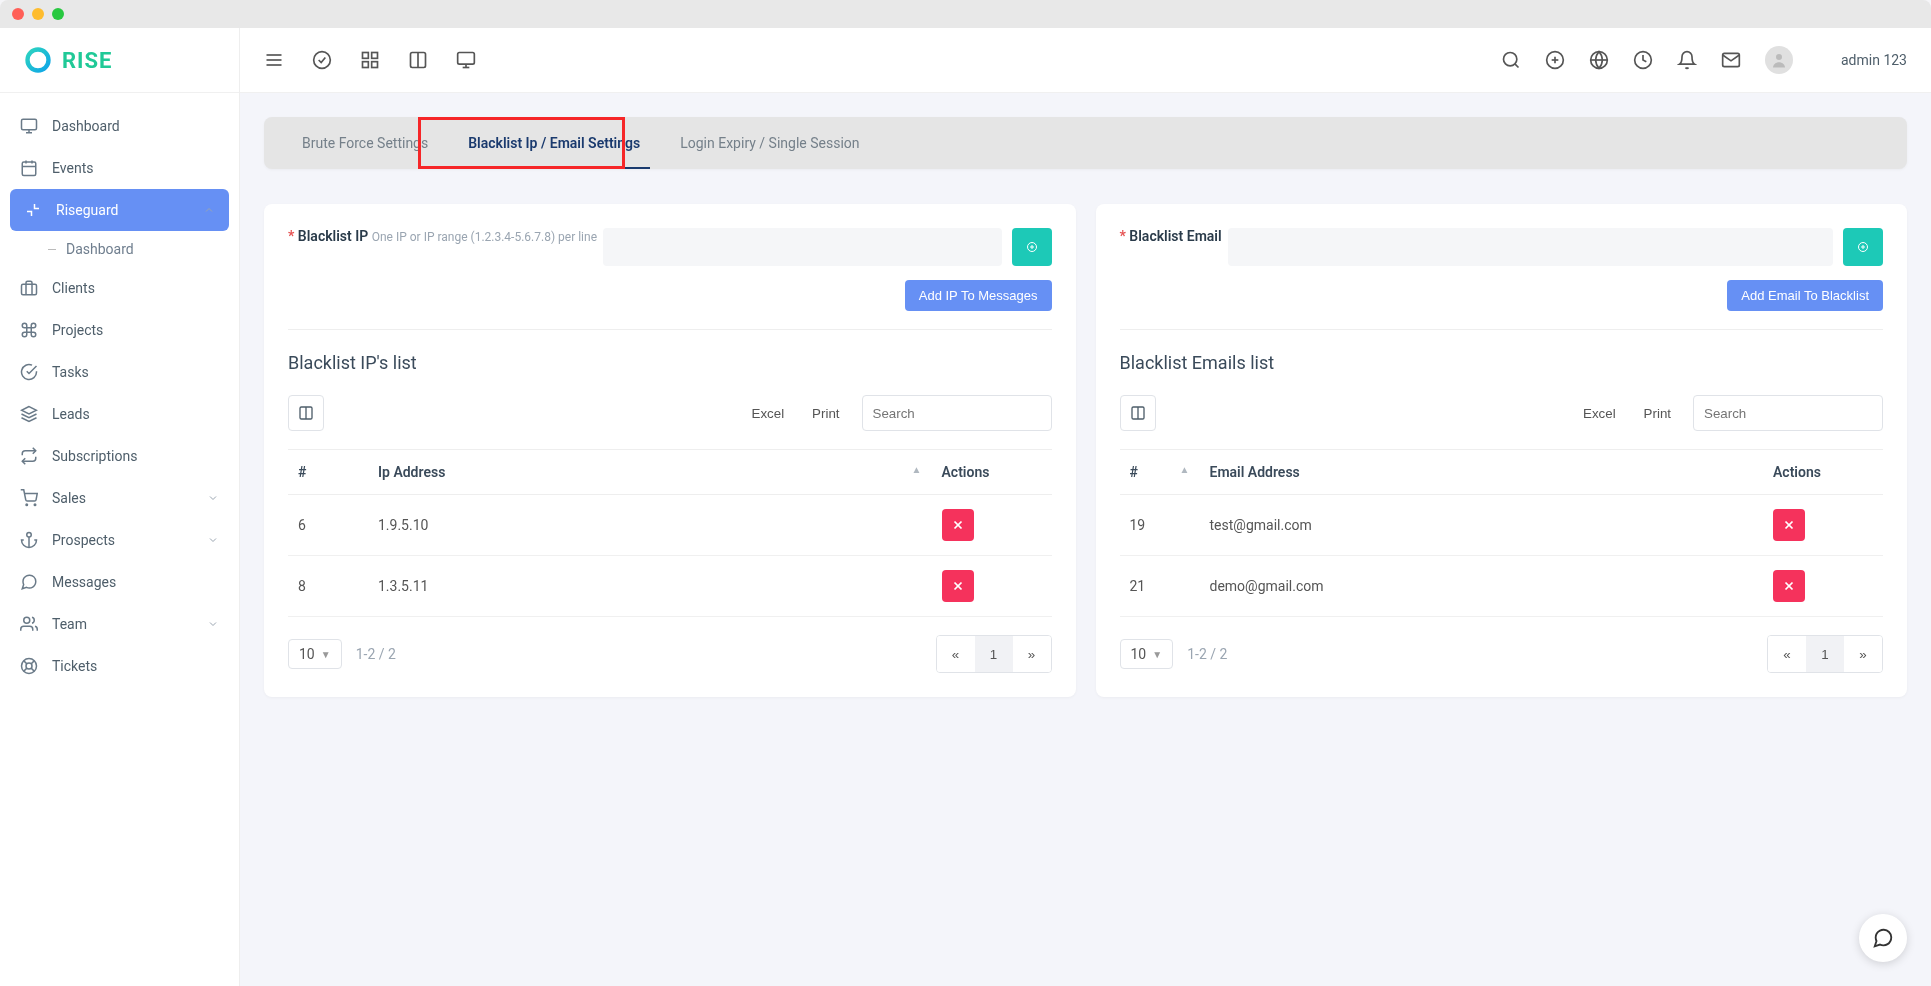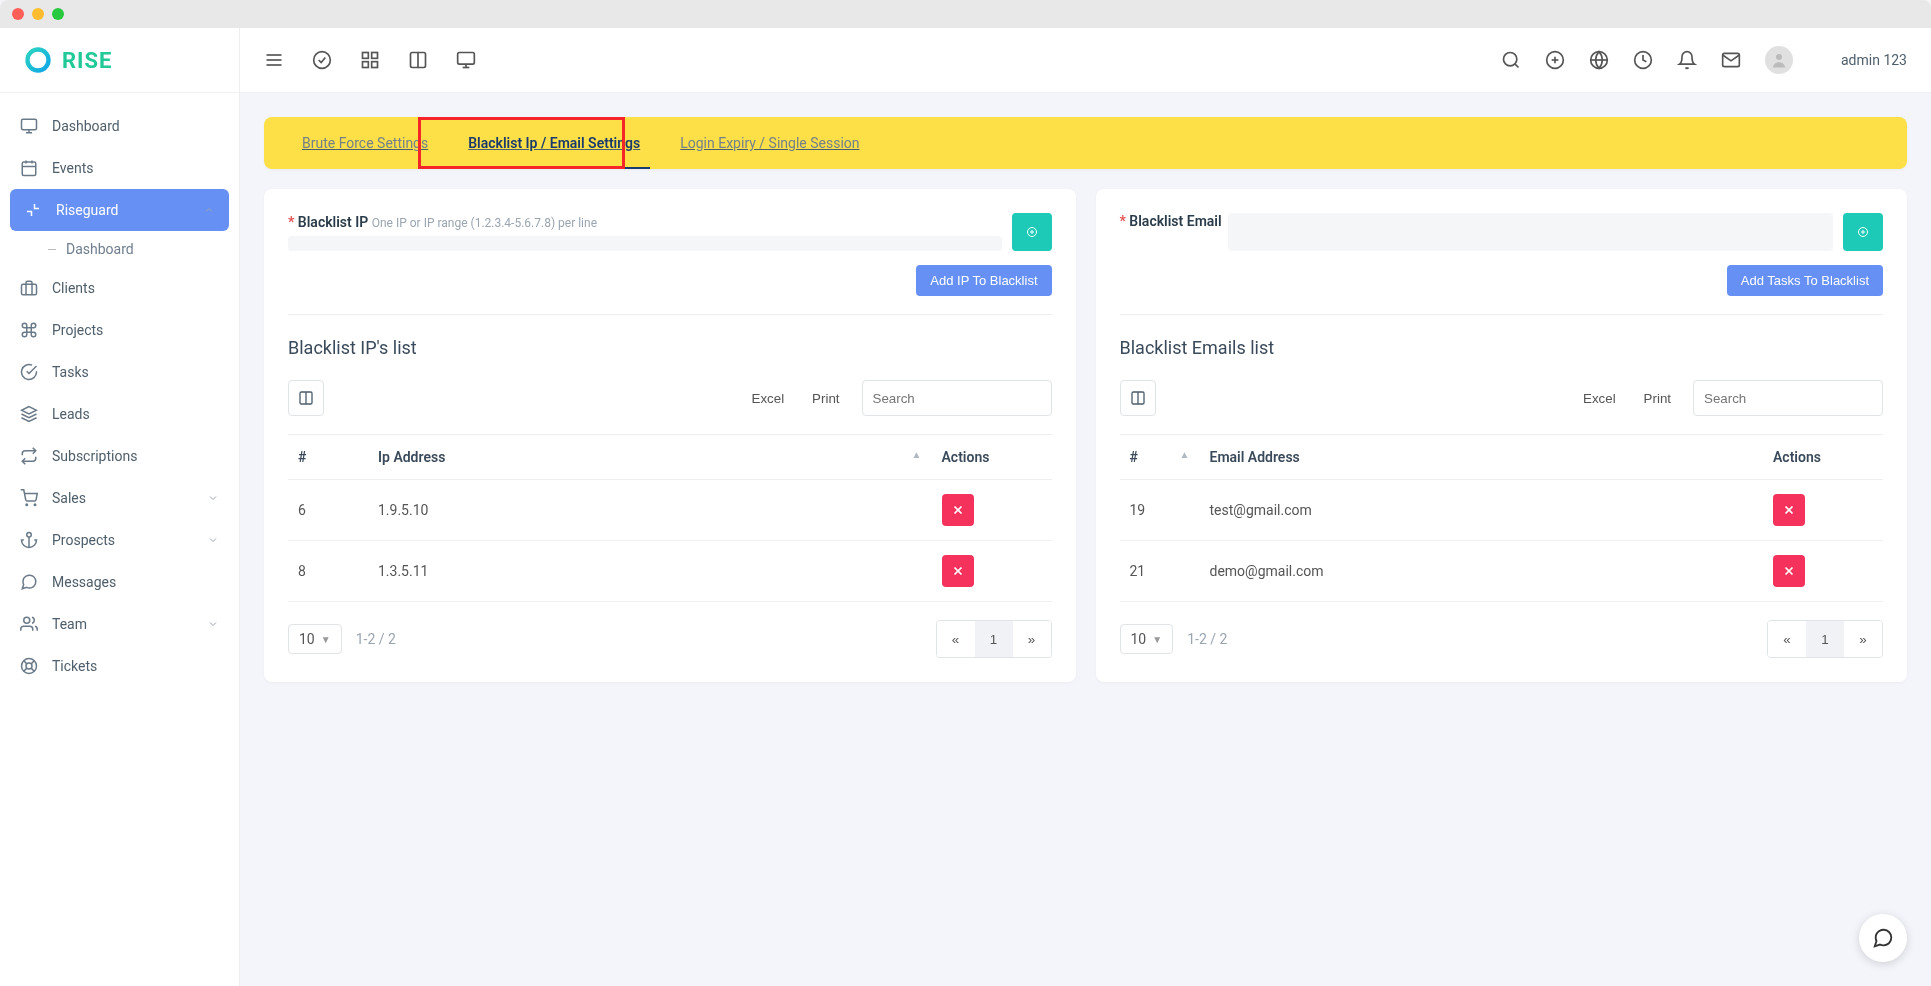--- a/index.html
+++ b/index.html
@@ -23,21 +23,21 @@
 .nav-sub { padding-left: 48px; display: flex; align-items: center; padding-top: 10px; padding-bottom: 10px; color: #6f7e8e; cursor: pointer; gap: 10px; }
 .nav-sub .dash { width: 8px; height: 1px; background: #bbb; }
 .main { flex: 1; display: flex; flex-direction: column; }
 .topbar { height: 65px; display: flex; align-items: center; padding: 0 24px; border-bottom: 1px solid #f0f0f0; background: #fff; }
 .topbar-left { display: flex; gap: 28px; align-items: center; }
 .topbar-right { margin-left: auto; display: flex; gap: 24px; align-items: center; }
 .topbar-icon { width: 20px; height: 20px; color: #555; cursor: pointer; }
 .avatar { width: 28px; height: 28px; border-radius: 50%; background: #e0e0e0; display: flex; align-items: center; justify-content: center; }
 .username { color: #4e5e6a; margin-left: 24px; }
 .content { padding: 24px; flex: 1; overflow: auto; background: #f4f5fa; }
-.tab-card { background: #fde047; border-radius: 8px; padding: 0; margin-bottom: 20px; box-shadow: 0 1px 3px rgba(0,0,0,0.04); text-decoration: underline; }
+.tab-card { background: #e5e5e5; border-radius: 8px; padding: 0; margin-bottom: 35px; box-shadow: 0 1px 3px rgba(0,0,0,0.04); }
 .tabs { display: flex; padding: 0 18px; position: relative; }
 .tab { padding: 18px 20px; color: #75808a; cursor: pointer; position: relative; }
 .tab.active { color: #1a3a6e; font-weight: 600; }
 .tab.active::after { content: ''; position: absolute; bottom: 0; left: 10px; right: 10px; height: 2px; background: #1a3a6e; }
 .highlight-box { border: 3px solid #F62628; position: absolute; pointer-events: none; }
 .panels { display: flex; gap: 20px; }
 .panel { flex: 1; background: #fff; border-radius: 8px; padding: 24px; box-shadow: 0 1px 3px rgba(0,0,0,0.04); }
 .form-row { display: flex; align-items: center; gap: 10px; margin-bottom: 14px; }
 .req-star { color: #e55353; font-weight: bold; }
 .field-label { font-weight: 600; color: #2a3b4a; }
@@ -287,38 +287,38 @@
           <div class="tab active" style="position:relative">Blacklist Ip / Email Settings</div>
           <div class="tab">Login Expiry / Single Session</div>
           <div class="highlight-box" style="top:0; left:154px; width:207px; height:52px;"></div>
         </div>
       </div>
 
       <div class="panels">
 
         <div class="panel">
           <div class="form-row">
-            <div style="flex:1; display:flex; flex-direction:column; gap:6px;">
+            <div style="flex:1; display:flex; flex-direction:row; gap:6px;">
               <div>
                 <span class="req-star">*</span>
                 <span class="field-label">Blacklist IP</span>
                 <span class="field-hint">One IP or IP range (1.2.3.4-5.6.7.8) per line</span>
               </div>
               <input class="text-input" style="">
             </div>
             <button class="btn btn-icon-green" style="align-self:flex-end;">
               <svg width="18" height="18" viewBox="0 0 24 24" fill="none" stroke="currentColor" stroke-width="2">
                   <circle cx="12" cy="12" r="9"></circle>
                   <line x1="12" y1="8" x2="12" y2="16"></line>
                   <line x1="8" y1="12" x2="16" y2="12"></line>
                 </svg>
             </button>
           </div>
           <div class="btn-row-right">
-            <button class="btn btn-blue">Add IP To Blacklist</button>
+            <button class="btn btn-blue">Add IP To Messages</button>
           </div>
           <h3 class="list-title">Blacklist IP's list</h3>
           <div class="table-controls">
             <div class="col-toggle">
               <svg width="16" height="16" viewBox="0 0 24 24" fill="none" stroke="currentColor" stroke-width="2">
                   <rect x="3" y="3" width="18" height="18" rx="2"></rect>
                   <line x1="12" y1="3" x2="12" y2="21"></line>
                 </svg>
             </div>
             <div class="export-group">
@@ -389,21 +389,21 @@
             </div>
             <button class="btn btn-icon-green" style="align-self:flex-end;">
               <svg width="18" height="18" viewBox="0 0 24 24" fill="none" stroke="currentColor" stroke-width="2">
                   <circle cx="12" cy="12" r="9"></circle>
                   <line x1="12" y1="8" x2="12" y2="16"></line>
                   <line x1="8" y1="12" x2="16" y2="12"></line>
                 </svg>
             </button>
           </div>
           <div class="btn-row-right">
-            <button class="btn btn-blue">Add Tasks To Blacklist</button>
+            <button class="btn btn-blue">Add Email To Blacklist</button>
           </div>
           <h3 class="list-title">Blacklist Emails list</h3>
           <div class="table-controls">
             <div class="col-toggle">
               <svg width="16" height="16" viewBox="0 0 24 24" fill="none" stroke="currentColor" stroke-width="2">
                   <rect x="3" y="3" width="18" height="18" rx="2"></rect>
                   <line x1="12" y1="3" x2="12" y2="21"></line>
                 </svg>
             </div>
             <div class="export-group">

